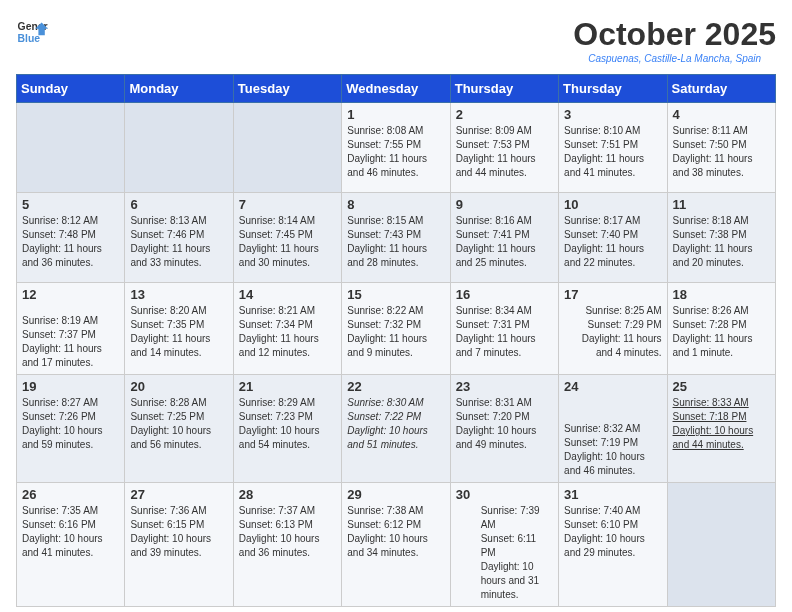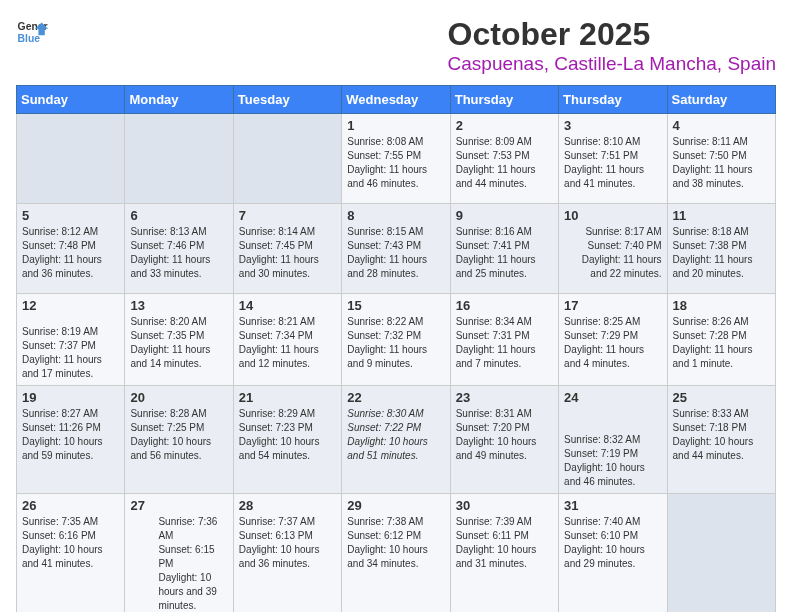--- a/index.html
+++ b/index.html
@@ -19,38 +19,39 @@
     .logo {
       display: flex;
       align-items: center;
       gap: 4px;
     }
     .logo-icon {
       width: 32px;
       height: 32px;
     }
     .title-block {
-      text-align: left;
+      text-align: center;
     }
     .month-title {
       font-size: 32px;
       font-weight: bold;
       color: #333;
     }
     .location {
-      font-size: 19px;
-      color: #a21caf;
+      font-size: 10px;
+      color: #3b82f6;
+      font-style: italic;
     }
     table {
       width: 100%;
       border-collapse: collapse;
       table-layout: fixed;
     }
     thead tr th {
-      background-color: #3b82f6;
+      background-color: #1d4ed8;
       color: #fff;
       font-size: 13px;
       font-weight: bold;
       padding: 6px 4px;
       text-align: left;
       border: 1px solid #3a6fa8;
     }
     tbody tr td {
       vertical-align: top;
       border: 1px solid #ccc;
@@ -166,21 +167,21 @@
 Daylight: 11 hours and 28 minutes.</div>
         </td>
         <td>
           <span class="day-num">9</span>
           <div class="day-info" style="white-space: pre-line;">Sunrise: 8:16 AM
 Sunset: 7:41 PM
 Daylight: 11 hours and 25 minutes.</div>
         </td>
         <td>
           <span class="day-num">10</span>
-          <div class="day-info" style="white-space: pre-line; text-align: right;">Sunrise: 8:17 AM
+          <div class="day-info" style="white-space: pre-line;">Sunrise: 8:17 AM
 Sunset: 7:40 PM
 Daylight: 11 hours and 22 minutes.</div>
         </td>
         <td>
           <span class="day-num">11</span>
           <div class="day-info" style="white-space: pre-line;">Sunrise: 8:18 AM
 Sunset: 7:38 PM
 Daylight: 11 hours and 20 minutes.</div>
         </td>
       </tr>
@@ -210,36 +211,36 @@
 Daylight: 11 hours and 9 minutes.</div>
         </td>
         <td>
           <span class="day-num">16</span>
           <div class="day-info" style="white-space: pre-line;">Sunrise: 8:34 AM
 Sunset: 7:31 PM
 Daylight: 11 hours and 7 minutes.</div>
         </td>
         <td>
           <span class="day-num">17</span>
-          <div class="day-info" style="white-space: pre-line;">Sunrise: 8:25 AM
+          <div class="day-info" style="white-space: pre-line; text-align: right;">Sunrise: 8:25 AM
 Sunset: 7:29 PM
 Daylight: 11 hours and 4 minutes.</div>
         </td>
         <td>
           <span class="day-num">18</span>
           <div class="day-info" style="white-space: pre-line;">Sunrise: 8:26 AM
 Sunset: 7:28 PM
 Daylight: 11 hours and 1 minute.</div>
         </td>
       </tr>
       <tr>
         <td>
           <span class="day-num">19</span>
           <div class="day-info" style="white-space: pre-line;">Sunrise: 8:27 AM
-Sunset: 11:26 PM
+Sunset: 7:26 PM
 Daylight: 10 hours and 59 minutes.</div>
         </td>
         <td>
           <span class="day-num">20</span>
           <div class="day-info" style="white-space: pre-line;">Sunrise: 8:28 AM
 Sunset: 7:25 PM
 Daylight: 10 hours and 56 minutes.</div>
         </td>
         <td>
           <span class="day-num">21</span>
@@ -260,53 +261,53 @@
 Daylight: 10 hours and 49 minutes.</div>
         </td>
         <td>
           <span class="day-num">24</span>
           <div class="day-info" style="white-space: pre-line; margin-top: 28px;">Sunrise: 8:32 AM
 Sunset: 7:19 PM
 Daylight: 10 hours and 46 minutes.</div>
         </td>
         <td>
           <span class="day-num">25</span>
-          <div class="day-info" style="white-space: pre-line;">Sunrise: 8:33 AM
+          <div class="day-info" style="white-space: pre-line; text-decoration: underline;">Sunrise: 8:33 AM
 Sunset: 7:18 PM
 Daylight: 10 hours and 44 minutes.</div>
         </td>
       </tr>
       <tr>
         <td>
           <span class="day-num">26</span>
           <div class="day-info" style="white-space: pre-line;">Sunrise: 7:35 AM
 Sunset: 6:16 PM
 Daylight: 10 hours and 41 minutes.</div>
         </td>
         <td>
           <span class="day-num">27</span>
-          <div class="day-info" style="white-space: pre-line; margin-left: 28px;">Sunrise: 7:36 AM
+          <div class="day-info" style="white-space: pre-line;">Sunrise: 7:36 AM
 Sunset: 6:15 PM
 Daylight: 10 hours and 39 minutes.</div>
         </td>
         <td>
           <span class="day-num">28</span>
           <div class="day-info" style="white-space: pre-line;">Sunrise: 7:37 AM
 Sunset: 6:13 PM
 Daylight: 10 hours and 36 minutes.</div>
         </td>
         <td>
           <span class="day-num">29</span>
           <div class="day-info" style="white-space: pre-line;">Sunrise: 7:38 AM
 Sunset: 6:12 PM
 Daylight: 10 hours and 34 minutes.</div>
         </td>
         <td>
           <span class="day-num">30</span>
-          <div class="day-info" style="white-space: pre-line;">Sunrise: 7:39 AM
+          <div class="day-info" style="white-space: pre-line; margin-left: 25px;">Sunrise: 7:39 AM
 Sunset: 6:11 PM
 Daylight: 10 hours and 31 minutes.</div>
         </td>
         <td>
           <span class="day-num">31</span>
           <div class="day-info" style="white-space: pre-line;">Sunrise: 7:40 AM
 Sunset: 6:10 PM
 Daylight: 10 hours and 29 minutes.</div>
         </td>
         <td class="empty-cell"></td>

